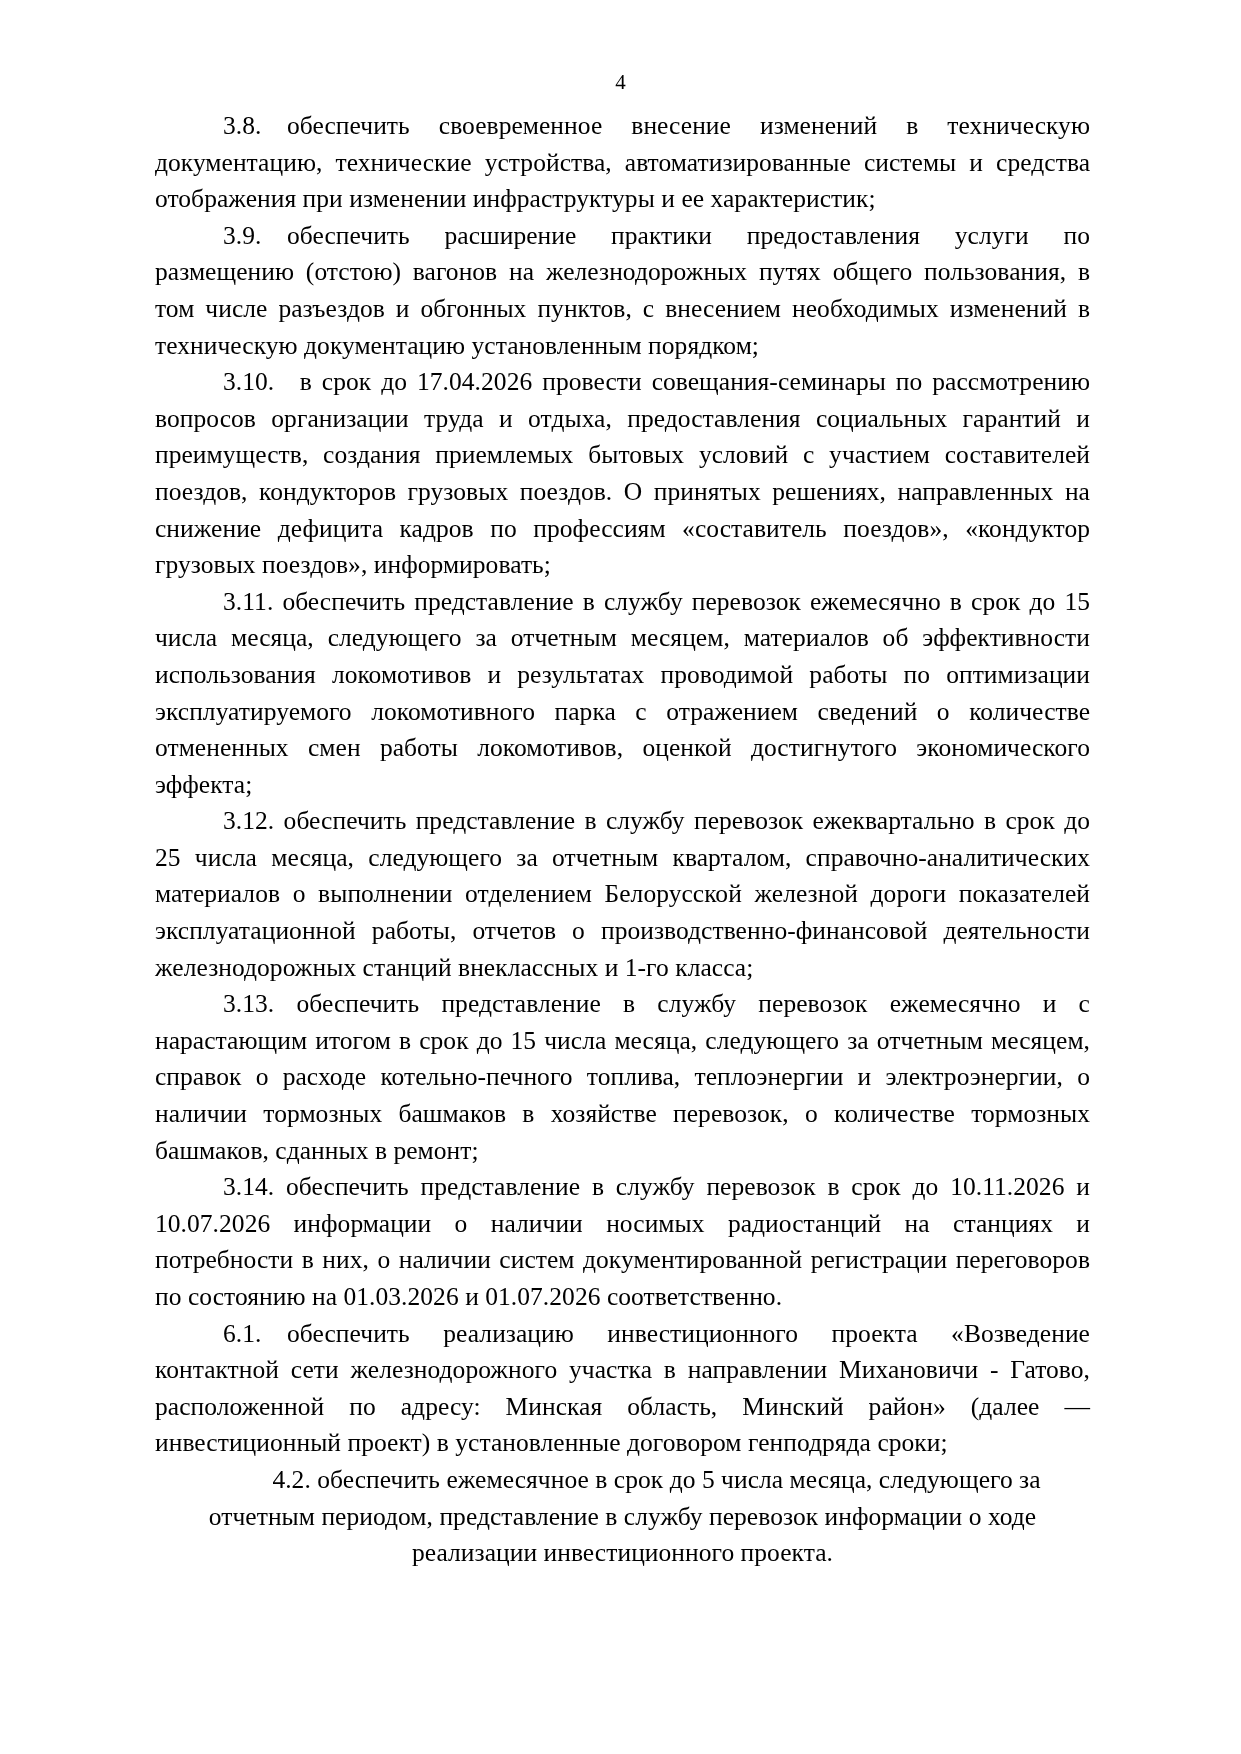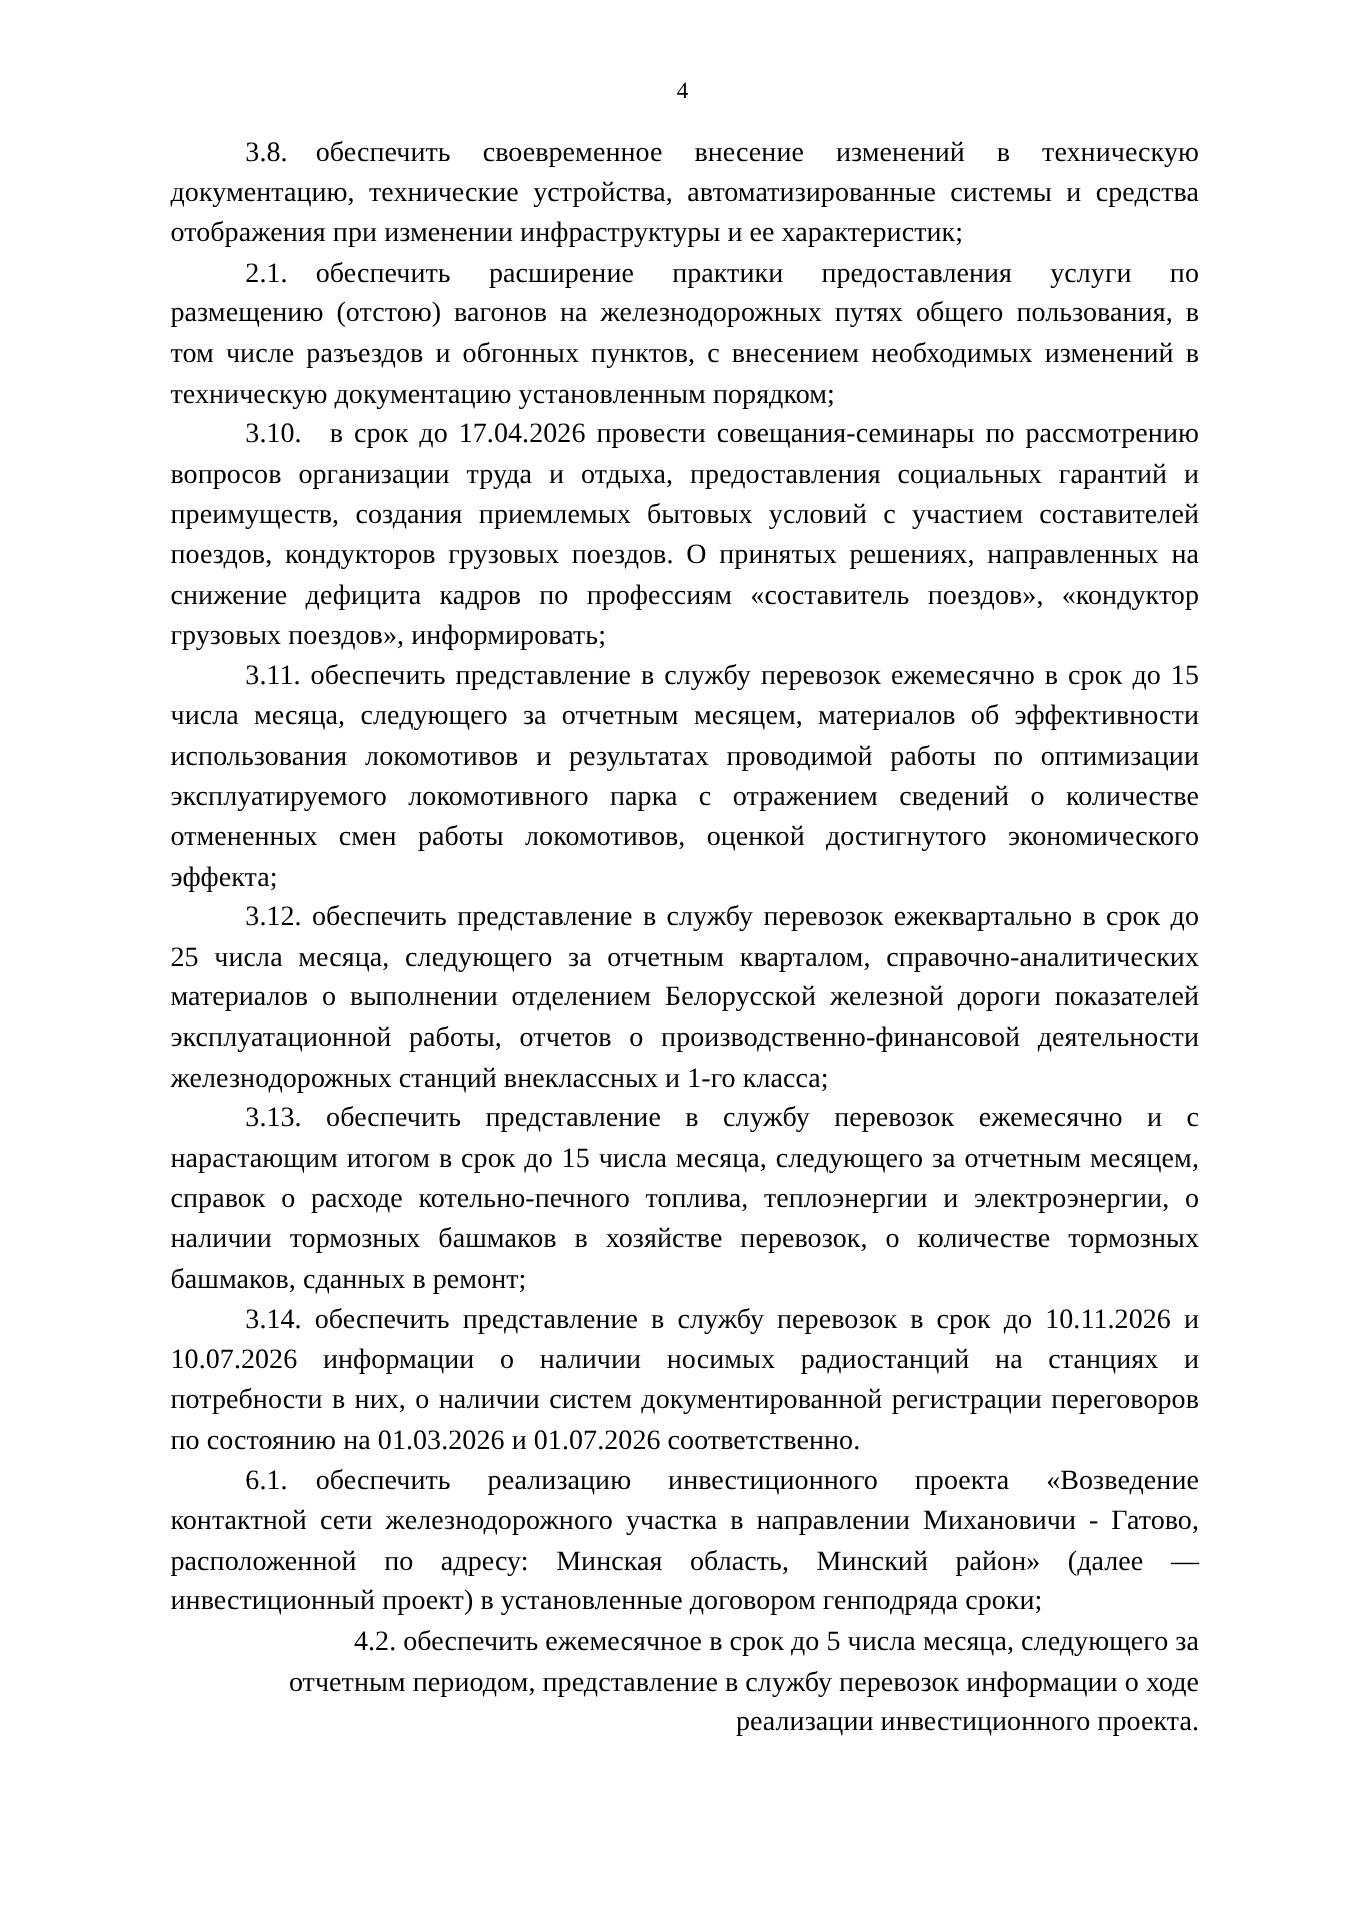--- a/index.html
+++ b/index.html
@@ -28,38 +28,38 @@
     top: 72px;
     left: 0;
     width: 1241px;
     text-align: center;
     font-size: 21px;
     line-height: 1;
     font-family: "Liberation Serif", "DejaVu Serif", serif;
   }
   .body-text {
     position: absolute;
-    top: 120px;
+    top: 108px;
     left: 155px;
     width: 935px;
   }
   p.para {
     margin: 0;
     padding: 0;
     text-align: justify;
     text-justify: inter-word;
     text-indent: 68px;
     font-size: 25.5px;
     line-height: 36.6px;
     letter-spacing: 0.05px;
     word-spacing: 0px;
     hyphens: none;
   }
   p.para:last-child {
-    text-align: right;
+    text-align: center;
   }
   
   p.para::after {
     content: "";
     display: inline-block;
     width: 100%;
   }
   p.para.nojust::after {
     content: none;
   }
@@ -68,21 +68,21 @@
 <body>
 
 <div class="page">
 
   <div class="page-number">4</div>
 
   <div class="body-text">
 
     <p class="para" style="--x: 0;">3.8. обеспечить своевременное внесение изменений в техническую документацию, технические устройства, автоматизированные системы и средства отображения при изменении инфраструктуры и ее характеристик;</p>
 
-    <p class="para" style="--x: 0;">2.1. обеспечить расширение практики предоставления услуги по размещению (отстою) вагонов на железнодорожных путях общего пользования, в том числе разъездов и обгонных пунктов, с внесением необходимых изменений в техническую документацию установленным порядком;</p>
+    <p class="para" style="--x: 0;">3.9. обеспечить расширение практики предоставления услуги по размещению (отстою) вагонов на железнодорожных путях общего пользования, в том числе разъездов и обгонных пунктов, с внесением необходимых изменений в техническую документацию установленным порядком;</p>
 
     <p class="para" style="--x: 0;">3.10. в срок до 17.04.2026 провести совещания-семинары по рассмотрению вопросов организации труда и отдыха, предоставления социальных гарантий и преимуществ, создания приемлемых бытовых условий с участием составителей поездов, кондукторов грузовых поездов. О принятых решениях, направленных на снижение дефицита кадров по профессиям «составитель поездов», «кондуктор грузовых поездов», информировать;</p>
 
     <p class="para" style="--x: 0;">3.11. обеспечить представление в службу перевозок ежемесячно в срок до 15 числа месяца, следующего за отчетным месяцем, материалов об эффективности использования локомотивов и результатах проводимой работы по оптимизации эксплуатируемого локомотивного парка с отражением сведений о количестве отмененных смен работы локомотивов, оценкой достигнутого экономического эффекта;</p>
 
     <p class="para" style="--x: 0;">3.12. обеспечить представление в службу перевозок ежеквартально в срок до 25 числа месяца, следующего за отчетным кварталом, справочно-аналитических материалов о выполнении отделением Белорусской железной дороги показателей эксплуатационной работы, отчетов о производственно-финансовой деятельности железнодорожных станций внеклассных и 1-го класса;</p>
 
     <p class="para" style="--x: 0;">3.13. обеспечить представление в службу перевозок ежемесячно и с нарастающим итогом в срок до 15 числа месяца, следующего за отчетным месяцем, справок о расходе котельно-печного топлива, теплоэнергии и электроэнергии, о наличии тормозных башмаков в хозяйстве перевозок, о количестве тормозных башмаков, сданных в ремонт;</p>
 
     <p class="para" style="--x: 0;">3.14. обеспечить представление в службу перевозок в срок до 10.11.2026 и 10.07.2026 информации о наличии носимых радиостанций на станциях и потребности в них, о наличии систем документированной регистрации переговоров по состоянию на 01.03.2026 и 01.07.2026 соответственно.</p>

